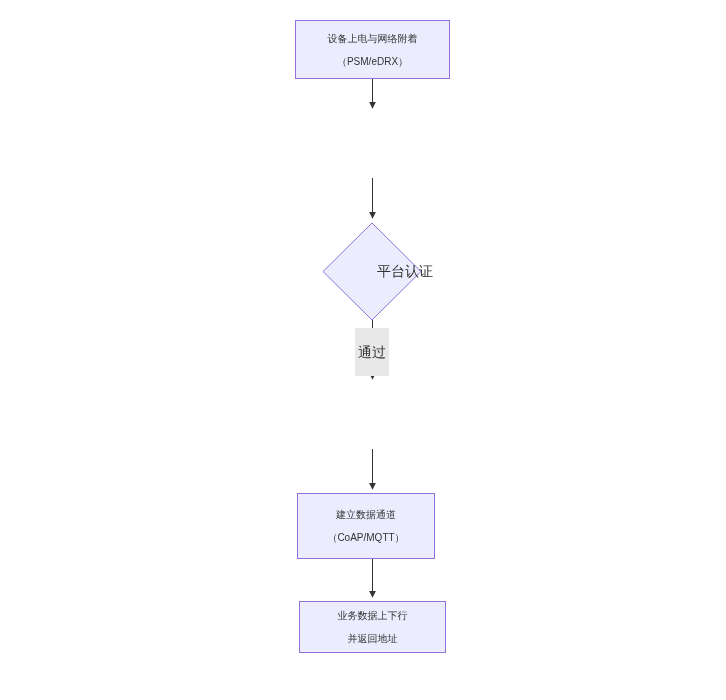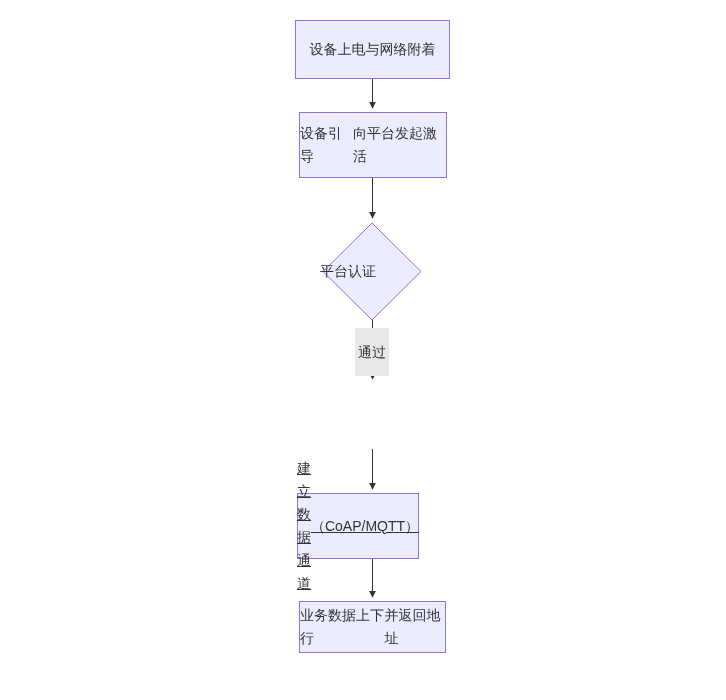--- a/index.html
+++ b/index.html
@@ -21,42 +21,43 @@
     top: 0;
     width: 726px;
     height: 700px;
   }
   .node {
     position: absolute;
     box-sizing: border-box;
     background: #ECECFF;
     border: 1px solid #9370DB;
     color: #333333;
-    font-size: 14px;
+    font-size: 10px;
     line-height: 23px;
     display: flex;
+    flex-direction: column;
     align-items: center;
     justify-content: center;
-    text-align: left;
+    text-align: right;
   }
   .node span { display: block; }
   #node-a { left: 295px; top: 20px;  width: 155px; height: 59px; }
   #node-b { left: 299px; top: 112px; width: 148px; height: 66px; }
   #node-d { left: 296px; top: 383px; width: 152px; height: 66px; }
-  #node-e { left: 297px; top: 493px; width: 122px; height: 66px; text-decoration: underline; }
+  #node-e { left: 297px; top: 493px; width: 138px; height: 66px; }
   #node-f { left: 299px; top: 601px; width: 147px; height: 52px; }
   .diamond-label {
     position: absolute;
-    left: 320px;
+    left: 335px;
     top: 223px;
     width: 98px;
     height: 97px;
     display: flex;
     align-items: center;
-    justify-content: flex-start;
+    justify-content: flex-end;
     color: #333333;
     font-size: 14px;
     text-align: center;
   }
   .edge-label {
     position: absolute;
     left: 372px;
     top: 352px;
     transform: translate(-50%, -50%);
     background: #e8e8e8;
@@ -87,26 +88,23 @@
 
     <line x1="372.5" y1="449" x2="372.5" y2="489" stroke="#333333" stroke-width="1" marker-end="url(#arrowhead)"></line>
 
     <line x1="372.5" y1="559" x2="372.5" y2="597" stroke="#333333" stroke-width="1" marker-end="url(#arrowhead)"></line>
 
     <polygon points="372,223 421,271.5 372,320 323,271.5" fill="#ECECFF" stroke="#9370DB" stroke-width="1"></polygon>
   </svg>
 
   <div class="node" id="node-a">
     <span>设备上电与网络附着</span>
+    <span>（PSM/eDRX）</span>
   </div>
 
-  <div class="node" id="node-b">
-    <span>设备引导</span>
-    <span>向平台发起激活</span>
-  </div>
 
   <div class="diamond-label">
     <span>平台认证</span>
   </div>
 
   <div class="edge-label">通过</div>
 
 
   <div class="node" id="node-e">
     <span>建立数据通道</span>

